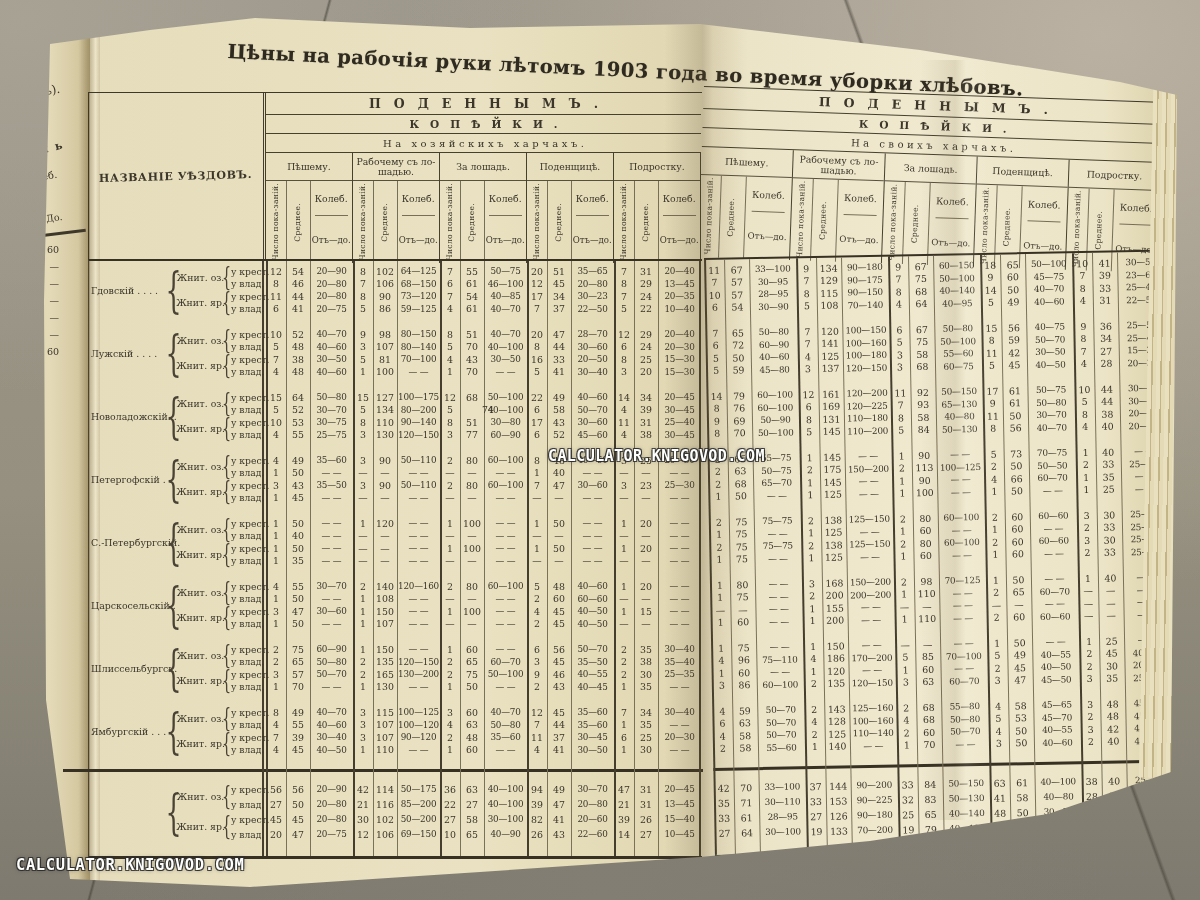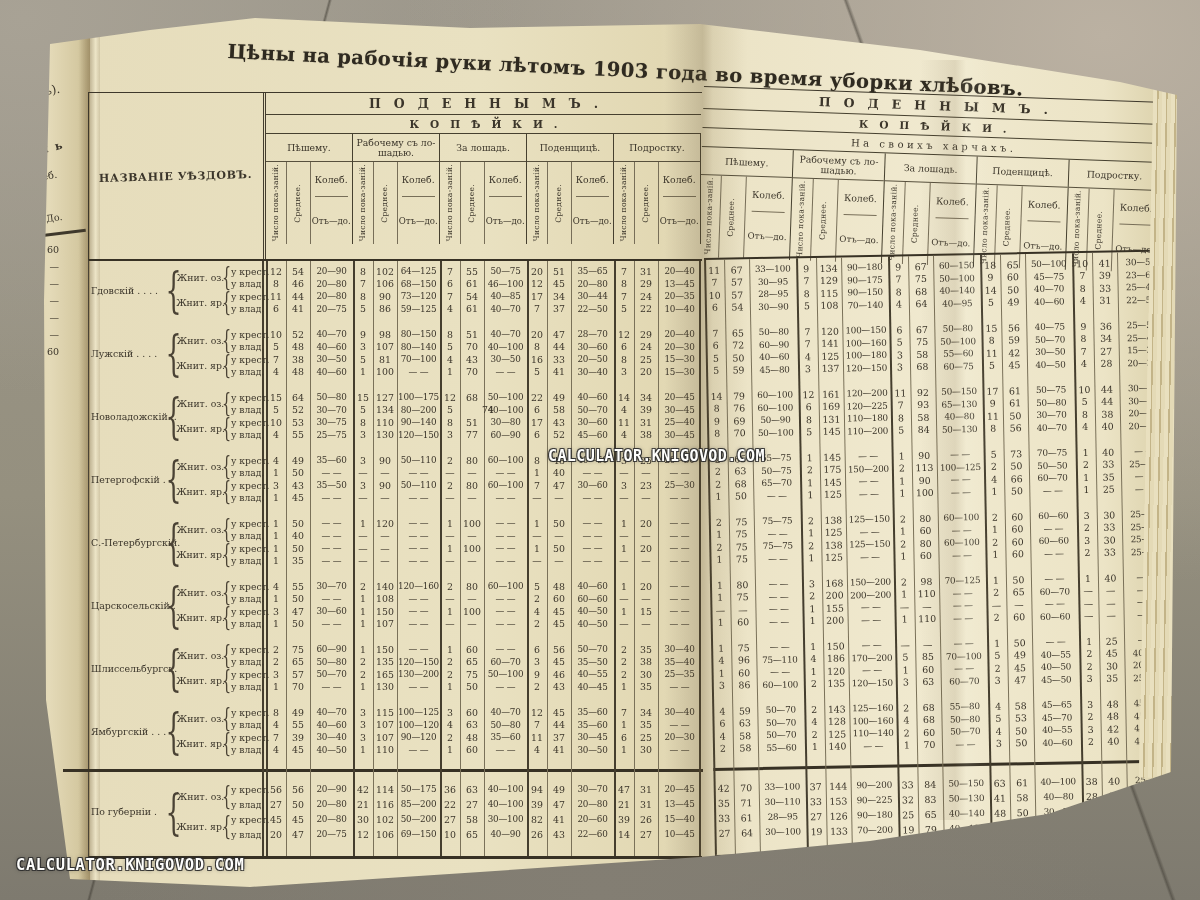--- a/index.html
+++ b/index.html
@@ -150,20 +150,21 @@
     <div class="booktitle">Цѣны на рабочія руки лѣтомъ 1903 года во время уборки хлѣбовъ.</div>
 
     <div class="tablewrap t-left">
       <div class="hdr" style="height:166px;">
         <div class="lblcol">
           <span>НАЗВАНІЕ УѢЗДОВЪ.</span>
         </div>
         <div class="bands">
           <div class="band band1">ПОДЕННЫМЪ.</div>
           <div class="band band2">КОПѢЙКИ.</div>
+          <div class="band band3">На хозяйскихъ харчахъ.</div>
           <div class="groups" id="hg-left">
               <div class="group" style="width: 87px;">
                 <div class="gtitle">Пѣшему.</div>
                 <div class="subs">
                   <div class="scell" style="width: 20px;">
                     <div class="vtext">Число пока-заній.</div>
                   </div>
                   <div class="scell" style="width: 24px;">
                     <div class="vtext">Среднее.</div>
                   </div>
@@ -305,21 +306,21 @@
             <div class="dcell cavg" style="grid-area: 3 / 7;">44</div>
             <div class="dcell crng" style="grid-area: 3 / 8;">20—80</div>
             <div class="dcell cnum" style="grid-area: 3 / 9;">8</div>
             <div class="dcell cavg" style="grid-area: 3 / 10;">90</div>
             <div class="dcell crng" style="grid-area: 3 / 11;">73—120</div>
             <div class="dcell cnum" style="grid-area: 3 / 12;">7</div>
             <div class="dcell cavg" style="grid-area: 3 / 13;">54</div>
             <div class="dcell crng" style="grid-area: 3 / 14;">40—85</div>
             <div class="dcell cnum" style="grid-area: 3 / 15;">17</div>
             <div class="dcell cavg" style="grid-area: 3 / 16;">34</div>
-            <div class="dcell crng" style="grid-area: 3 / 17;">30—44</div>
+            <div class="dcell crng" style="grid-area: 3 / 17;">30—23</div>
             <div class="dcell cnum" style="grid-area: 3 / 18;">7</div>
             <div class="dcell cavg" style="grid-area: 3 / 19;">24</div>
             <div class="dcell crng" style="grid-area: 3 / 20;">20—35</div>
             <div class="dcell cnum" style="grid-area: 4 / 6;">6</div>
             <div class="dcell cavg" style="grid-area: 4 / 7;">41</div>
             <div class="dcell crng" style="grid-area: 4 / 8;">20—75</div>
             <div class="dcell cnum" style="grid-area: 4 / 9;">5</div>
             <div class="dcell cavg" style="grid-area: 4 / 10;">86</div>
             <div class="dcell crng" style="grid-area: 4 / 11;">59—125</div>
             <div class="dcell cnum" style="grid-area: 4 / 12;">4</div>
@@ -873,21 +874,20 @@
             <div class="dcell crng" style="grid-area: 4 / 14;">— —</div>
             <div class="dcell cnum" style="grid-area: 4 / 15;">4</div>
             <div class="dcell cavg" style="grid-area: 4 / 16;">41</div>
             <div class="dcell crng" style="grid-area: 4 / 17;">30—50</div>
             <div class="dcell cnum" style="grid-area: 4 / 18;">1</div>
             <div class="dcell cavg" style="grid-area: 4 / 19;">30</div>
             <div class="dcell crng" style="grid-area: 4 / 20;">— —</div>
           </div>
           <div class="gubrule"></div>
           <div class="district sum" style="grid-template-columns: 80px 9px 45px 8px 35px 20px 24px 43px 20px 24px 43px 20px 24px 43px 20px 24px 43px 20px 24px 43px;">
-            <div class="dcell dname" style="grid-area: 1 / 1 / 5;">По губерніи .</div>
             <div class="dcell" style="grid-area: 1 / 2 / 5;">
               <span class="brace-big">{</span>
             </div>
             <div class="dcell crop" style="grid-area: 1 / 3 / 3;">Жнит. оз.</div>
             <div class="dcell" style="grid-area: 1 / 4 / 3;">
               <span class="brace-sm">{</span>
             </div>
             <div class="dcell crop" style="grid-area: 3 / 3 / 5;">Жнит. яр.</div>
             <div class="dcell" style="grid-area: 3 / 4 / 5;">
               <span class="brace-sm">{</span>

